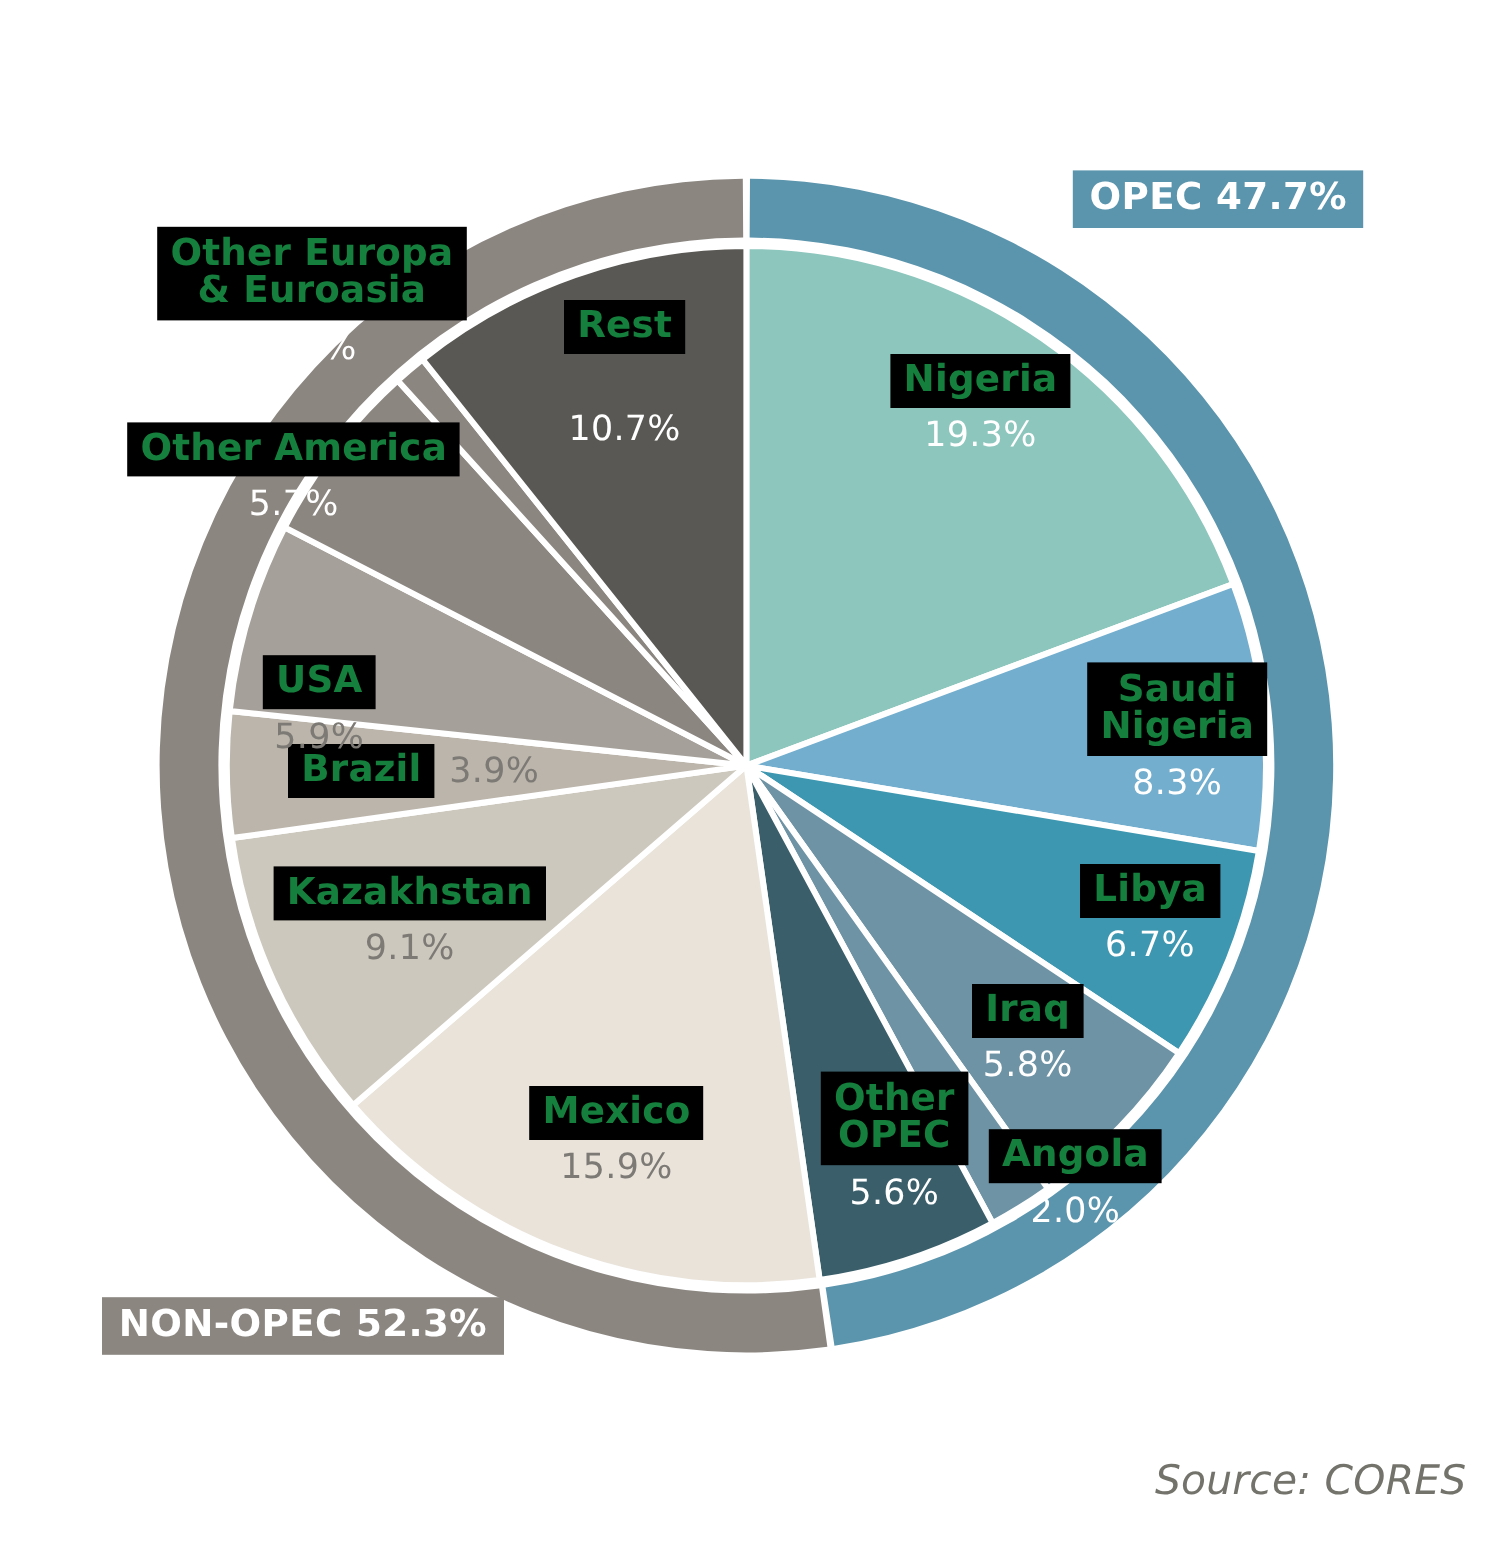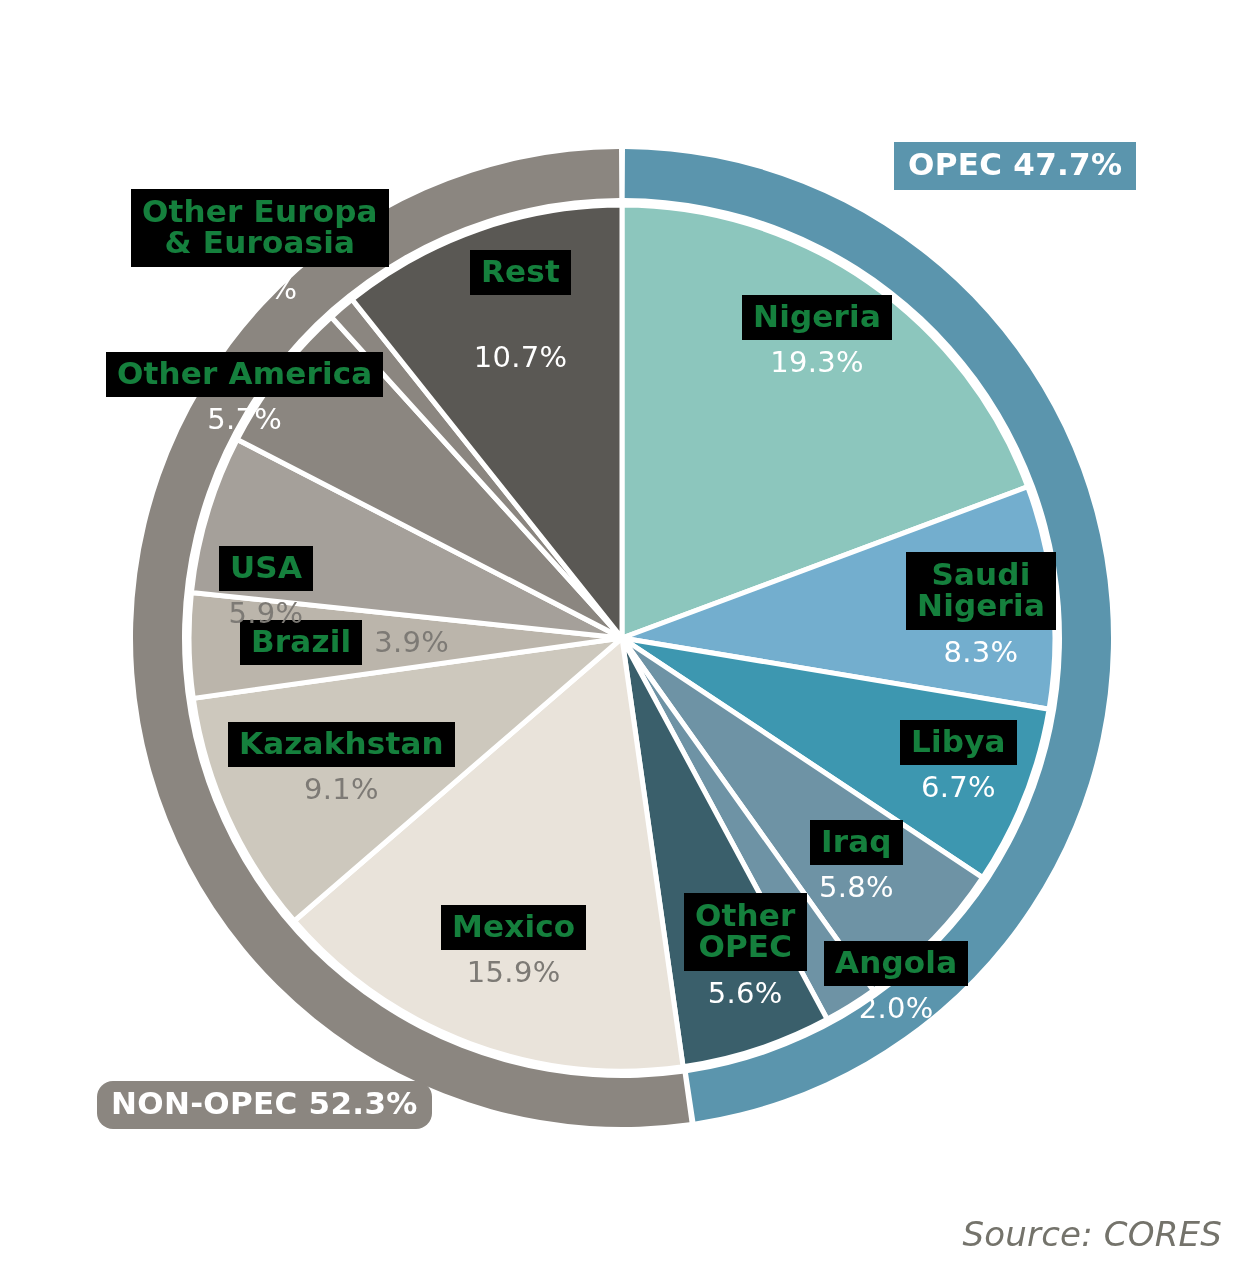--- a/index.html
+++ b/index.html
@@ -120,21 +120,21 @@
         <path d="M 622 638 L 193.23289823831107 698.3967916936114 A 433 433 0 0 1 191.40057115796475 592.4683419924878 Z" fill="#bbb5ab" stroke="#ffffff" stroke-width="5" stroke-linejoin="round"></path>
         <path d="M 622 638 L 191.40057115796475 592.4683419924878 A 433 433 0 0 1 237.21937073952995 439.42289319783936 Z" fill="#a5a09a" stroke="#ffffff" stroke-width="5" stroke-linejoin="round"></path>
         <path d="M 622 638 L 237.21937073952995 439.42289319783936 A 433 433 0 0 1 331.3568820253888 317.03960061403797 Z" fill="#8b8680" stroke="#ffffff" stroke-width="5" stroke-linejoin="round"></path>
         <path d="M 622 638 L 331.3568820253888 317.03960061403797 A 433 433 0 0 1 352.104965282752 299.4063346207205 Z" fill="#8b8680" stroke="#ffffff" stroke-width="5" stroke-linejoin="round"></path>
         <path d="M 622 638 L 352.104965282752 299.4063346207205 A 433 433 0 0 1 621.9999999999999 205 Z" fill="#5a5854" stroke="#ffffff" stroke-width="5" stroke-linejoin="round"></path>
       </g>
   </svg>
 
   <div class="banner" id="banner-opec" style="left:894px; top:142px;">OPEC 47.7%</div>
 
-  <div class="banner" id="banner-non-opec" style="left:97px; top:1081px;border-radius:16px;">NON-OPEC 52.3%</div>
+  <div class="banner" id="banner-non-opec" style="left:85px; top:1081px;">NON-OPEC 52.3%</div>
 
   <div class="lab" id="label-nigeria" style="left:742px; top:295px;">
     <span class="chip">Nigeria</span>
     <span class="pct light">19.3%</span>
   </div>
 
   <div class="lab" id="label-saudi-arabia" style="left:906px; top:552px;">
     <span class="chip two-line"><span>Saudi</span><br><span>Nigeria</span></span>
     <span class="pct light">8.3%</span>
   </div>

